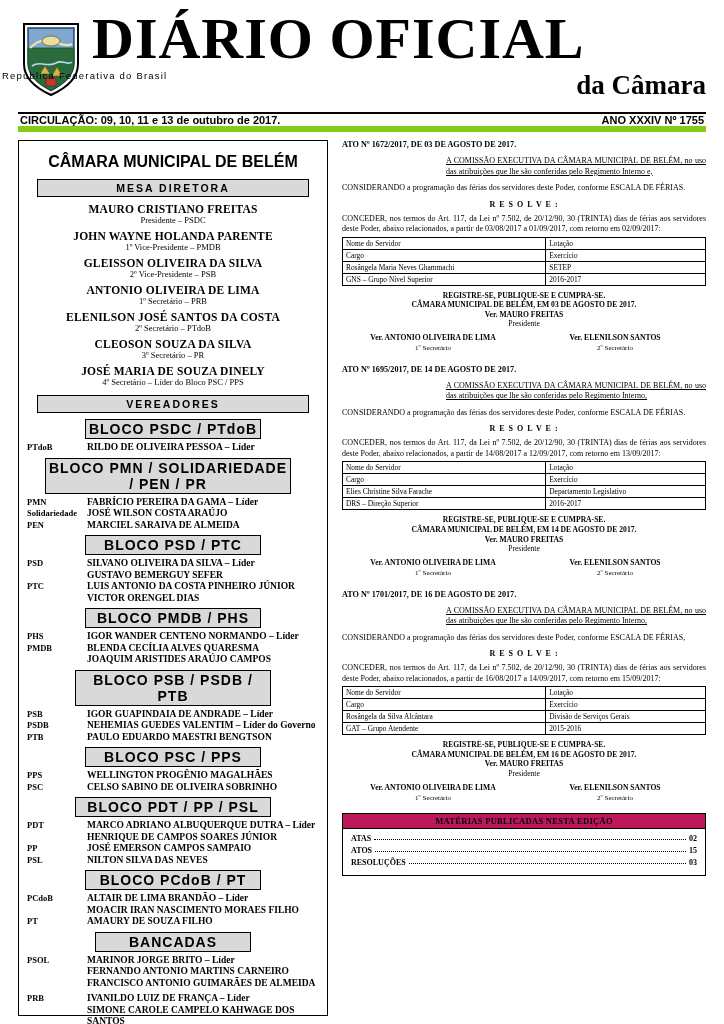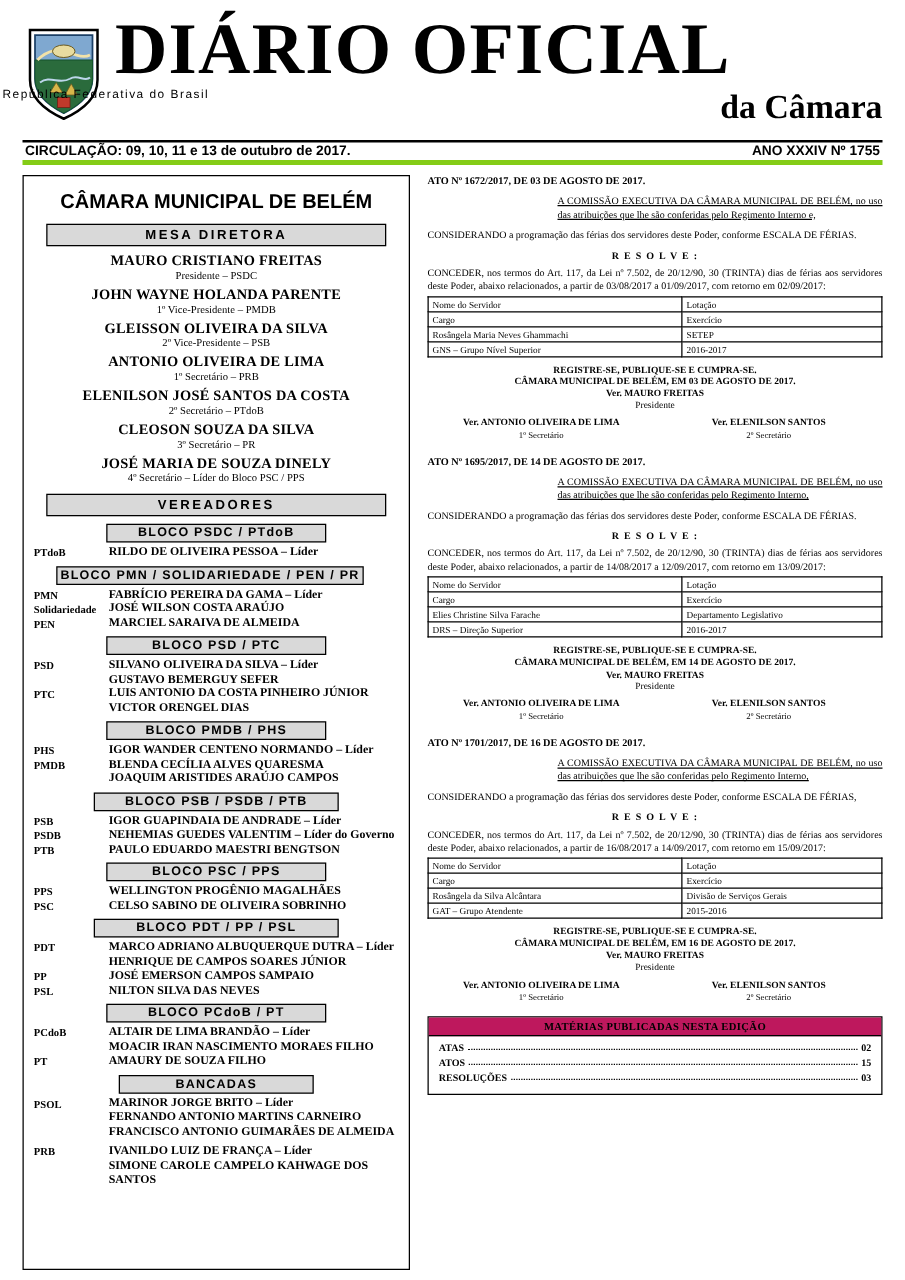--- a/index.html
+++ b/index.html
@@ -39,21 +39,21 @@
   .mast-camara {
     position:absolute; right:0; top:56px;
     font-family:"Liberation Serif", serif;
     font-weight:bold; font-style:normal;
     font-size: 27px;
     letter-spacing:0px;
   }
 
   
   .circbar {
-    border-top:2px solid #000; border-bottom:4px solid #84cc16;
+    border-top:2px solid #000; border-bottom:6px solid #84cc16;
     height:20px; display:flex; align-items:center; justify-content:space-between;
     padding: 0 2px; margin-top:2px;
     font-family:"Liberation Sans", sans-serif;
     font-size: 11px; font-weight:bold;
   }
   .circbar .left { letter-spacing:0px; }
   .circbar .right { letter-spacing:0px; }
 
   
   .cols { display:flex; gap:10px; margin-top:8px; height:876px; }
@@ -73,21 +73,21 @@
     font-weight:bold; font-size:10.5px; letter-spacing:2px;
     padding:2px 0; margin: 4px 12px 6px 12px;
   }
   .officer { text-align:center; margin-bottom:5px; }
   .officer .nm { font-weight:bold; font-size:11.5px; letter-spacing:0.2px; }
   .officer .rl { font-size:8.5px; }
 
   .blocohdr {
     background:#d9d9d9; border:1px solid #000;
     text-align:center; font-family:"Liberation Sans", sans-serif;
-    font-weight:bold; font-size:10px; letter-spacing:1px;
+    font-weight:bold; font-size:14px; letter-spacing:1px;
     padding:1px 0; margin: 4px 60px 3px 60px;
   }
   .ver-row { display:flex; font-size:9.5px; line-height:11.5px; }
   .ver-party { width:62px; flex:0 0 62px; font-weight:bold; font-size:8.5px; padding-left:2px; }
   .ver-name { flex:1; font-weight:bold; font-size:9.5px; }
 
   
   .col-right { font-size:8px; line-height:10px; }
   .ato-title { font-weight:bold; font-size:8.2px; margin: 0 0 6px 0; }
   .ind-block { margin-left:104px; text-align:justify; font-size:8px; line-height:10.5px;text-decoration:underline; }

